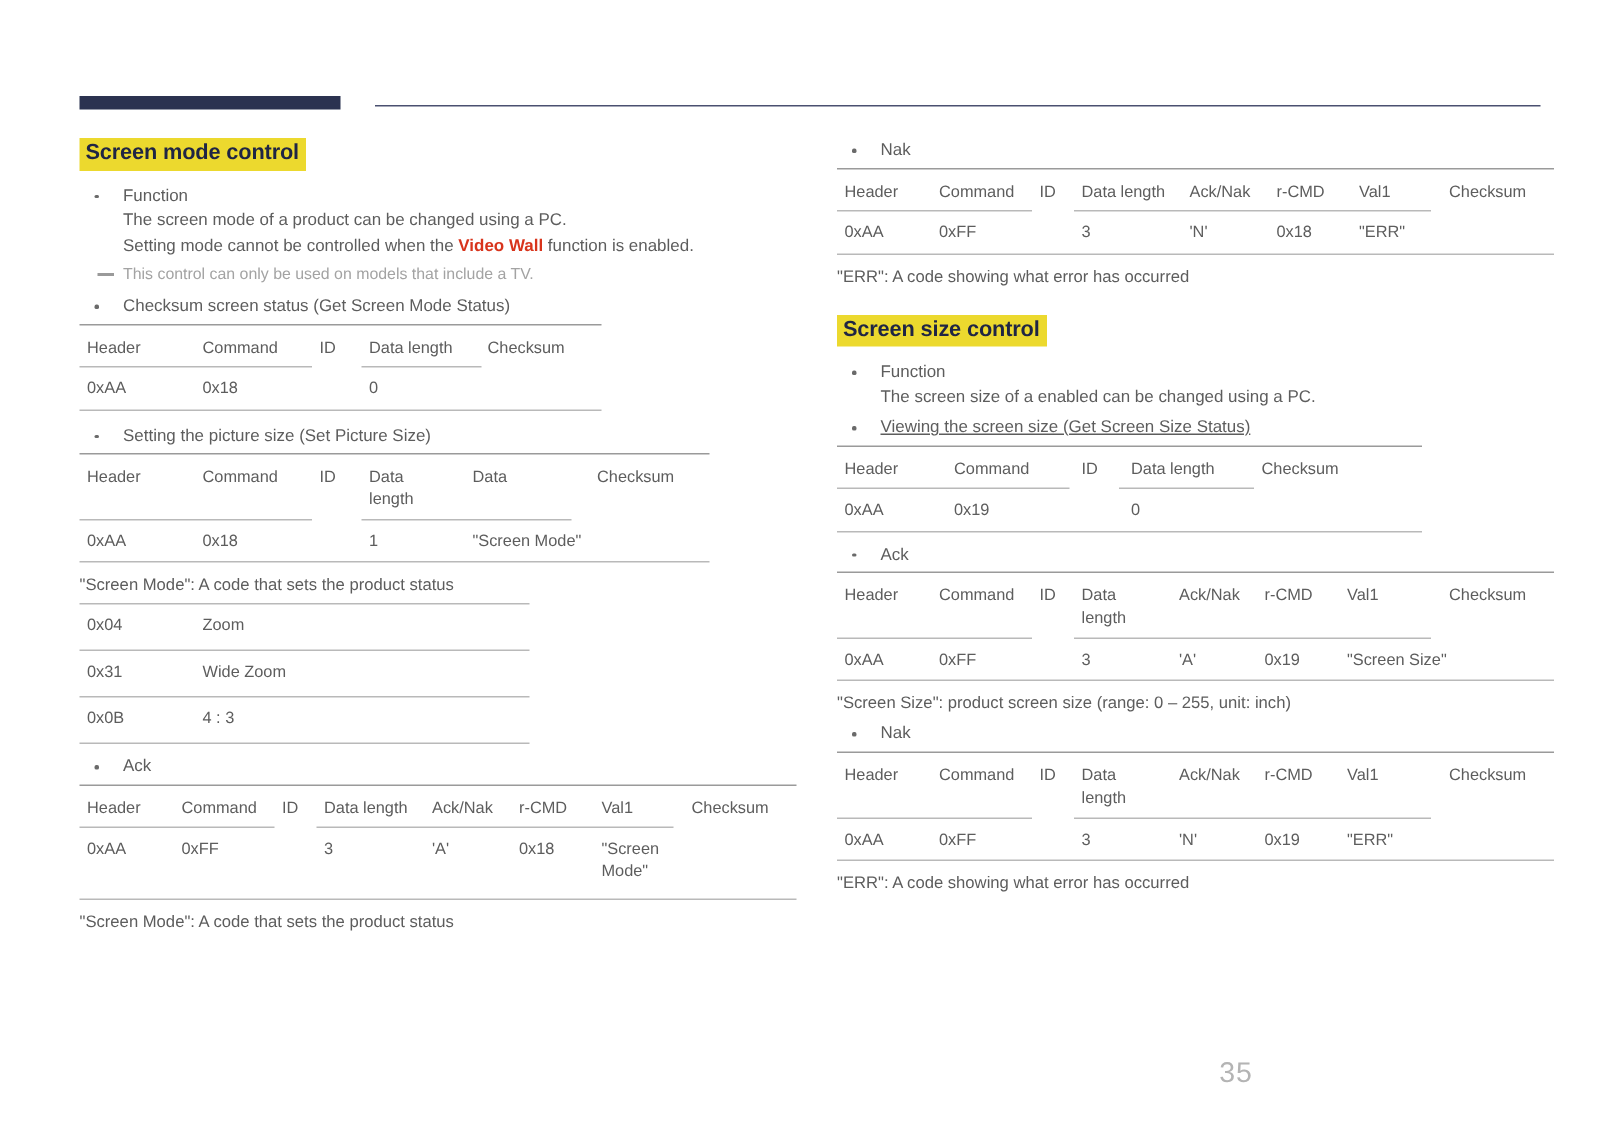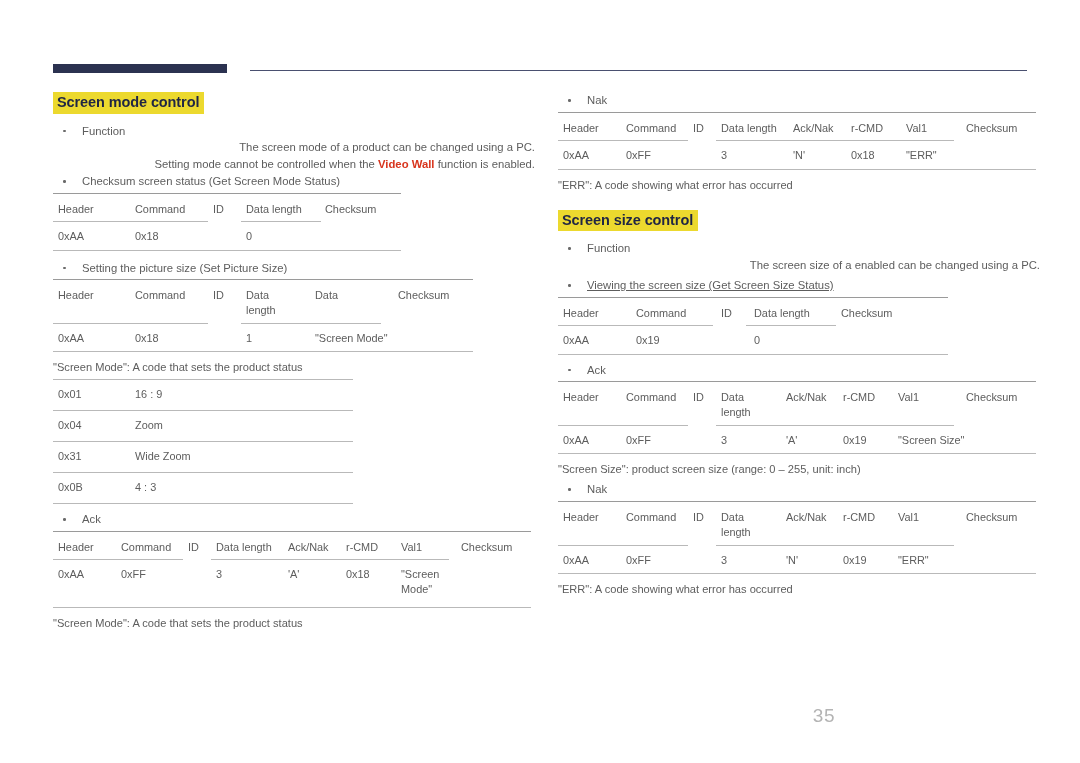--- a/index.html
+++ b/index.html
@@ -83,21 +83,20 @@
     position: absolute;
     left: 10px;
     top: 7px;
     width: 2.5px;
     height: 2.5px;
     background: #6a6a6a;
     border-radius: 50%;
   }
   .bullet .sub {
     display: block;
-    text-align: right;
   }
   .em-red {
     color: #d8341c;
     font-weight: bold;
   }
   .note {
     position: relative;
     padding-left: 29px;
     font-size: 10.6px;
     line-height: 16px;
@@ -190,20 +189,21 @@
     <div class="heading-wrap">
       <span class="section-heading">Screen mode control</span>
     </div>
 
     <div class="bullet">
       <span>Function</span>
       <span class="sub">The screen mode of a product can be changed using a PC.</span>
       <span class="sub"><span>Setting mode cannot be controlled when the </span><span class="em-red">Video Wall</span><span> function is enabled.</span></span>
     </div>
 
+    <div class="note">This control can only be used on models that include a TV.</div>
 
     <div class="bullet">Checksum screen status (Get Screen Mode Status)</div>
 
     <div class="tbl" style="height:58px;">
       <div class="rule dark" style="left:0; top:0; width:348px;"></div>
       <div class="cell" style="left:5px;  top:9px;">Header</div>
       <div class="cell" style="left:82px; top:9px;">Command</div>
       <div class="cell" style="left:160px;top:9px;">ID</div>
       <div class="cell" style="left:193px;top:9px;">Data length</div>
       <div class="cell" style="left:272px;top:9px;">Checksum</div>
@@ -235,24 +235,20 @@
       <div class="cell" style="left:160px;top:52px;"></div>
       <div class="cell" style="left:193px;top:52px;">1</div>
       <div class="cell" style="left:262px;top:52px;">"Screen Mode"</div>
       <div class="cell" style="left:345px;top:52px;"></div>
       <div class="rule" style="left:0; top:72px; width:420px;"></div>
     </div>
 
     <div class="caption">"Screen Mode": A code that sets the product status</div>
 
     <div class="codetbl" style="width:300px;">
-      <div class="crow">
-        <span class="c1">0x01</span>
-        <span class="c2">16 : 9</span>
-      </div>
       <div class="crow">
         <span class="c1">0x04</span>
         <span class="c2">Zoom</span>
       </div>
       <div class="crow">
         <span class="c1">0x31</span>
         <span class="c2">Wide Zoom</span>
       </div>
       <div class="crow">
         <span class="c1">0x0B</span>

